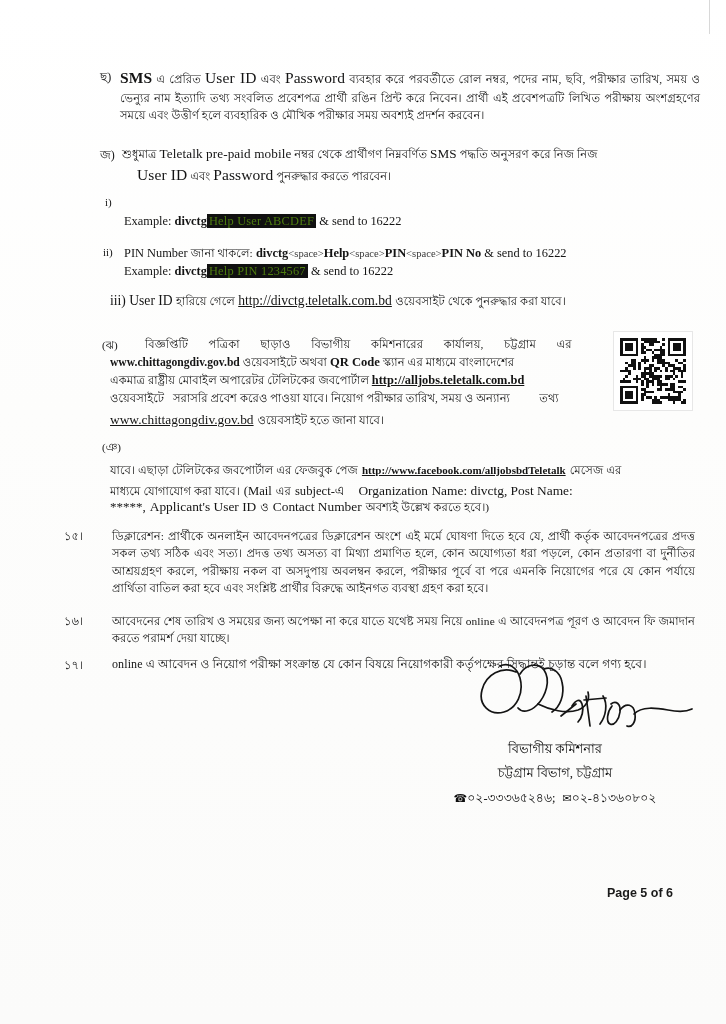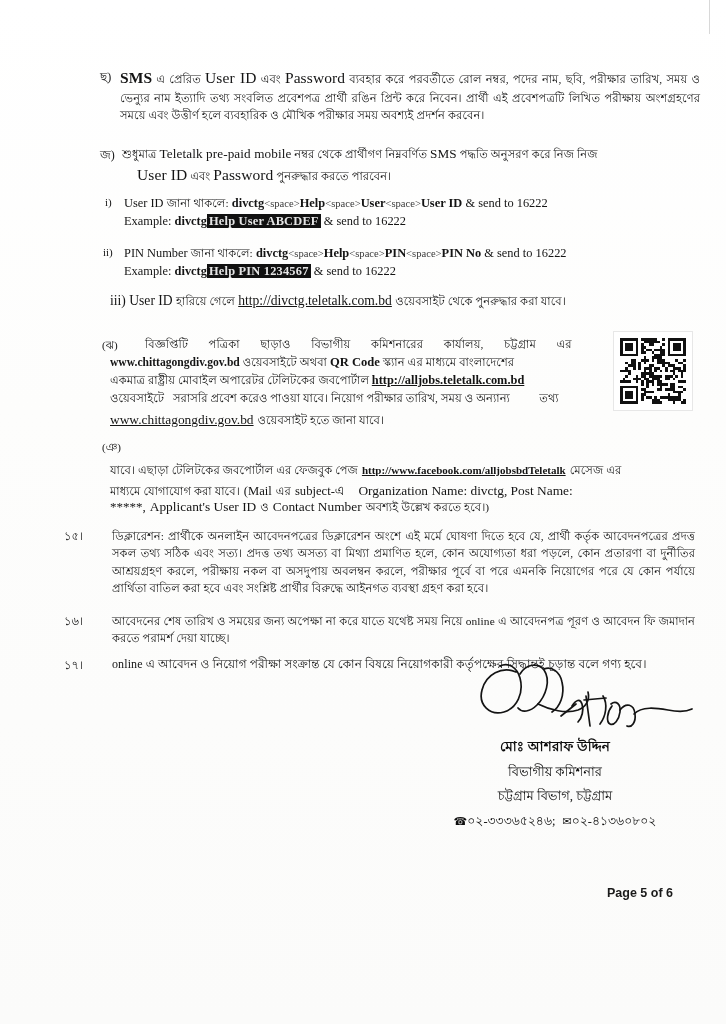--- a/index.html
+++ b/index.html
@@ -67,22 +67,22 @@
     font-size: 15.5px;
     font-family: "Liberation Serif", "DejaVu Serif", serif;
   }
   .mid-en {
     font-size: 13.2px;
   }
 
   
   .chip {
     background: #111111;
-    color: #e5e5e5;
-    font-weight: 700;
+    color: #4d7c0f;
+    font-weight: 400;
     padding: 0 2px;
     letter-spacing: .2px;
     font-family: "Liberation Serif", "DejaVu Serif", serif;
   }
 
   .u { text-decoration: underline; }
   .small-caps-space {
     font-size: 10.6px;
     color: #3a3a3a;
   }
@@ -185,26 +185,20 @@
 
     <div class="blk bn" style="left:137px; top:163px; width:560px; text-align:left;">
       <span class="big-en">User ID</span>
       <span>এবং</span>
       <span class="big-en">Password</span>
       <span>পুনরুদ্ধার করতে পারবেন।</span>
     </div>
 
     <div class="marker" style="left:105px; top:196px; font-size:11px;">i)</div>
 
-    <div class="blk" style="left:124px; top:194px; width:560px; text-align:left; font-size:12.4px;">
-      <span>User ID</span>
-      <span class="bn">জানা থাকলে:</span>
-      <b>divctg</b><span class="small-caps-space">&lt;space&gt;</span><b>Help</b><span class="small-caps-space">&lt;space&gt;</span><b>User</b><span class="small-caps-space">&lt;space&gt;</span><b>User ID</b>
-      <span>&amp; send to 16222</span>
-    </div>
 
     <div class="blk" style="left:124px; top:212px; width:560px; text-align:left; font-size:12.4px;">
       <span>Example:</span>
       <b>divctg</b><span class="chip">Help User ABCDEF</span>
       <span>&amp; send to 16222</span>
     </div>
 
     <div class="marker" style="left:103px; top:246px; font-size:11px;">ii)</div>
 
     <div class="blk" style="left:124px; top:244px; width:560px; text-align:left; font-size:12.4px;">
@@ -936,21 +930,20 @@
         <path d="M166 36 L 170 66"></path>
         <path d="M164 40 L 186 38"></path>
         <path d="M183 36 C 188 44, 186 56, 180 64"></path>
         <path d="M191 44 C 196 40, 201 44, 200 52 C 199 60, 194 66, 190 64 C 186 62, 187 52, 192 46"></path>
         <path d="M200 50 C 206 42, 214 44, 215 54 C 216 62, 212 68, 207 66"></path>
         <path d="M214 54 C 222 46, 236 48, 248 50 C 258 52, 266 52, 272 49"></path>
       </g>
     </svg>
 
     <div class="sig-area" style="left:415px; top:736px; width:280px;">
-      <div class="sig-line sig-name">মোঃ আশরাফ উদ্দিন</div>
       <div class="sig-line sig-role" style="margin-top:3px;">বিভাগীয় কমিশনার</div>
       <div class="sig-line sig-office" style="margin-top:3px;">চট্টগ্রাম বিভাগ, চট্টগ্রাম</div>
       <div class="sig-line sig-contact" style="margin-top:5px;">
         <span style="font-family:'DejaVu Sans',sans-serif; font-size:11px;">☎</span><span>০২-৩৩৩৬৫২৪৬;</span>
         <span style="font-family:'DejaVu Sans',sans-serif; font-size:11px; margin-left:4px;">✉</span><span>০২-৪১৩৬০৮০২</span>
       </div>
     </div>
 
     <div class="page-num" style="left:607px; top:886px;">Page 5 of 6</div>
 

